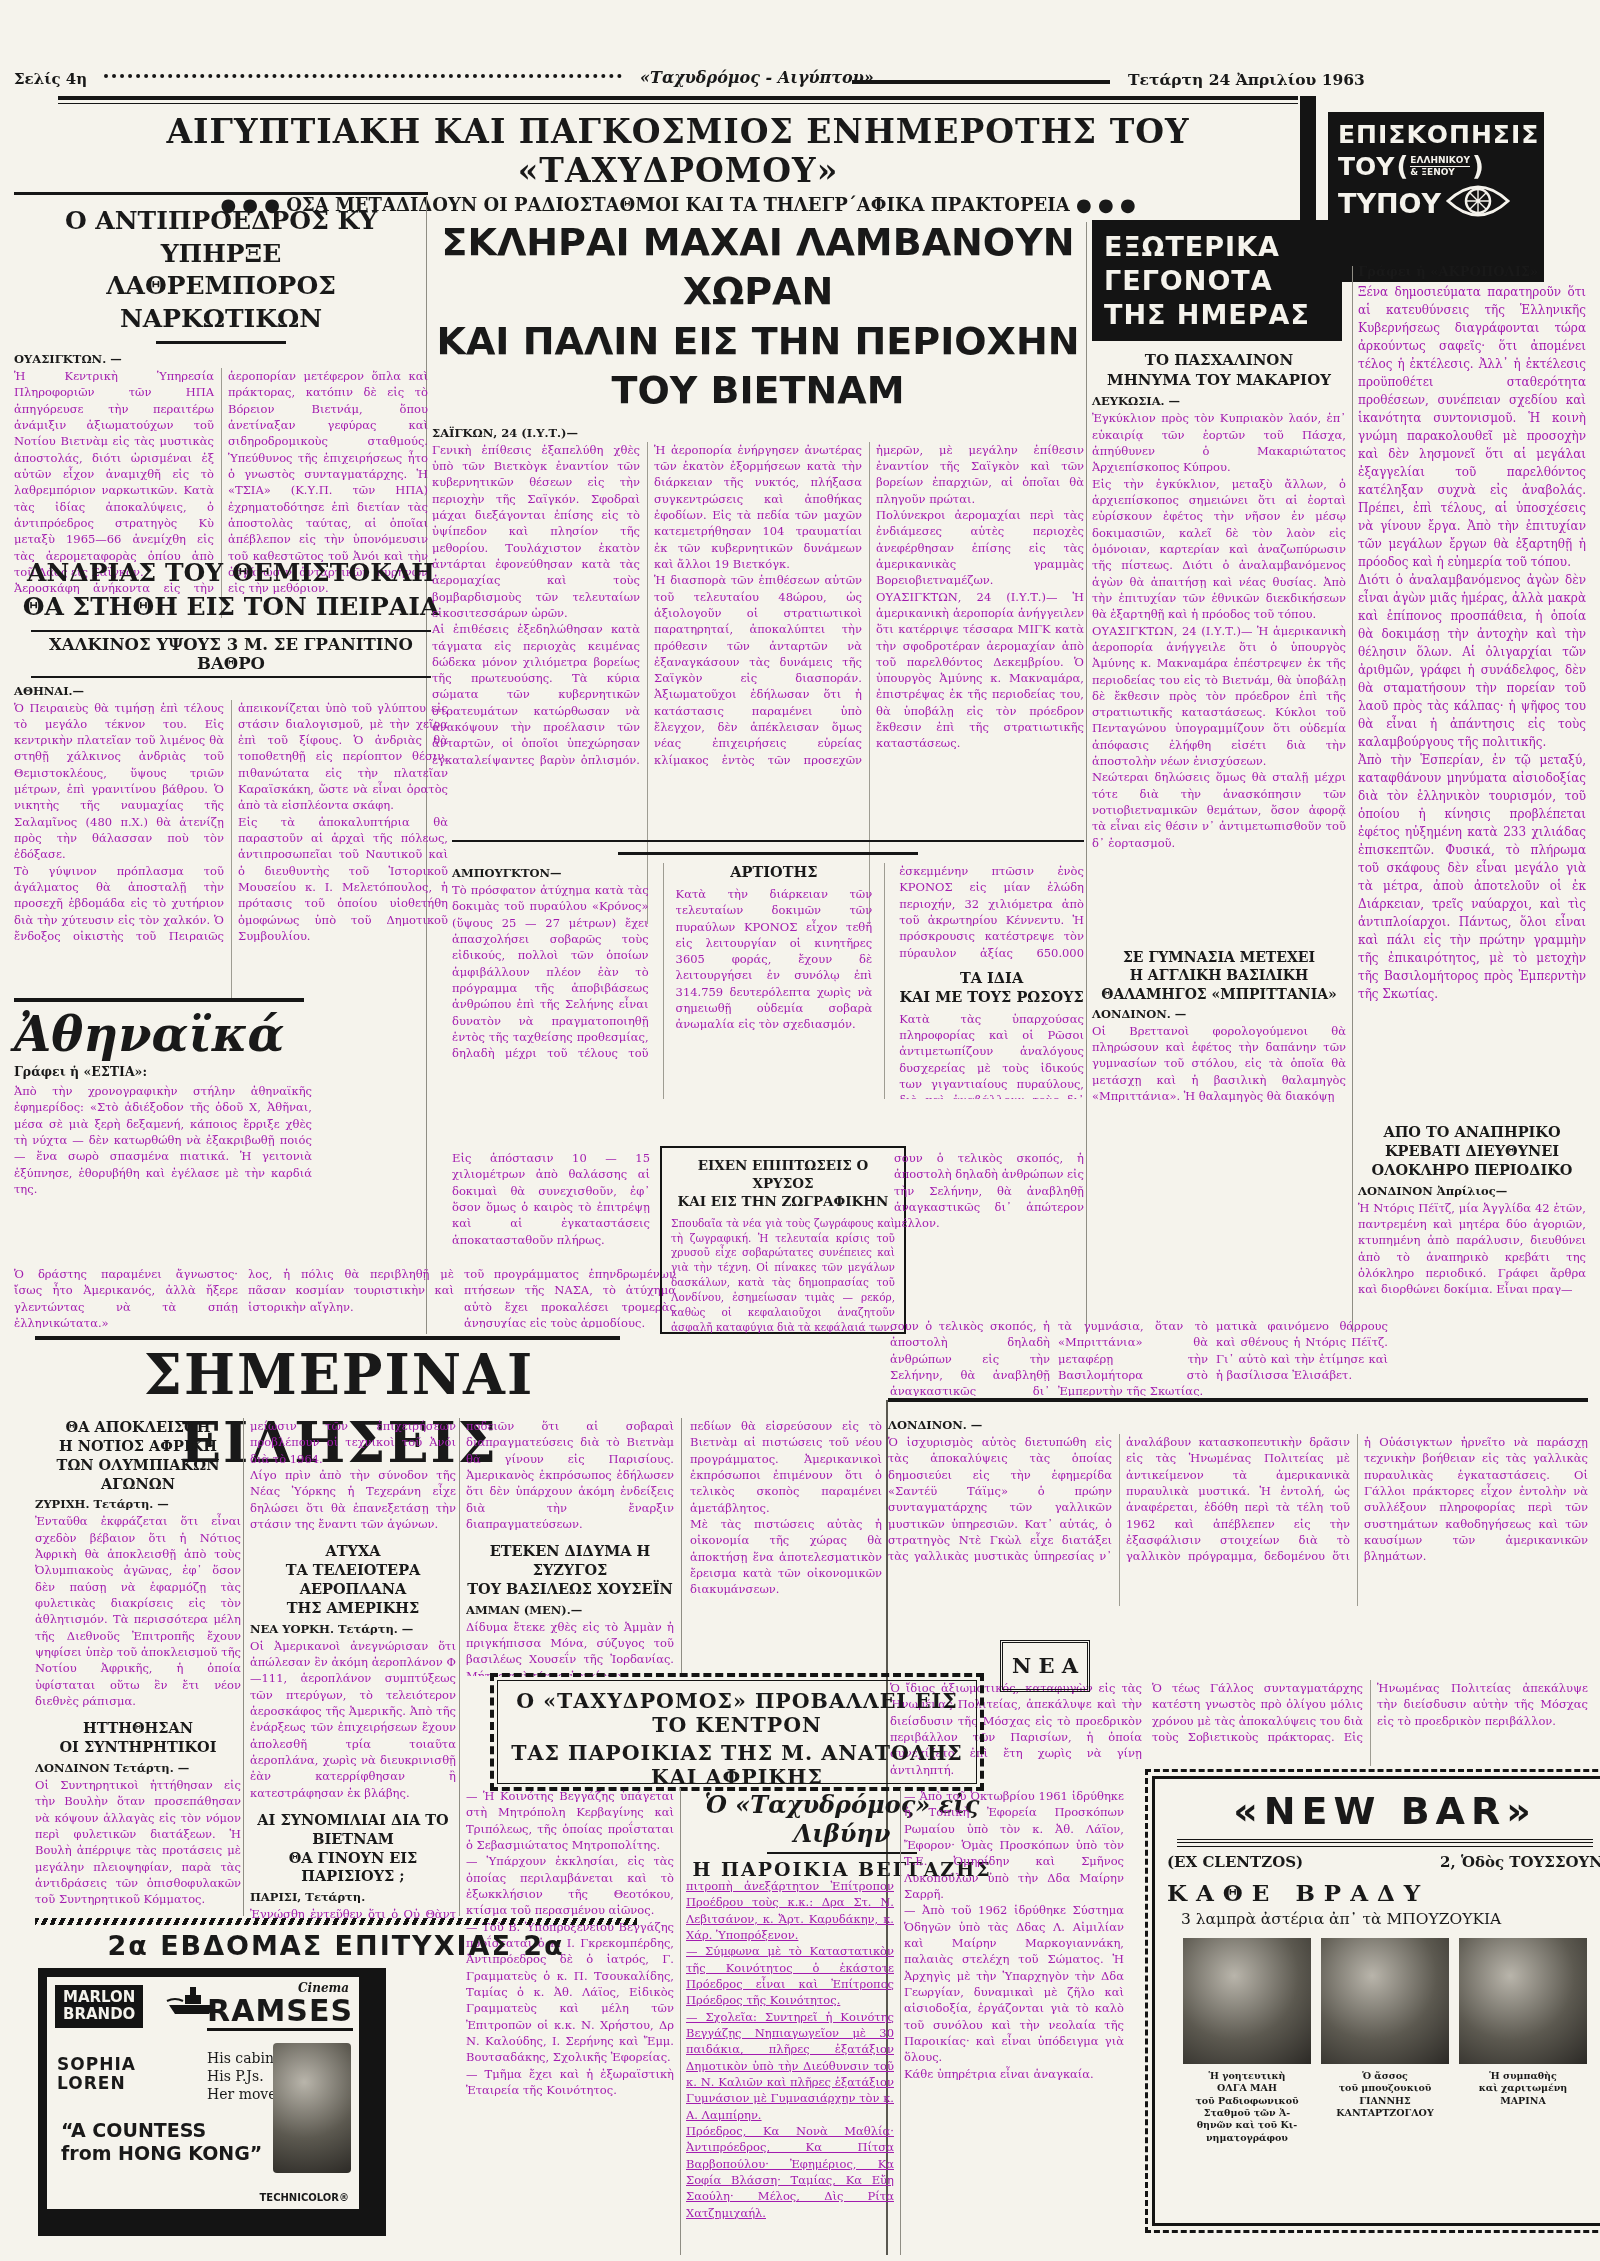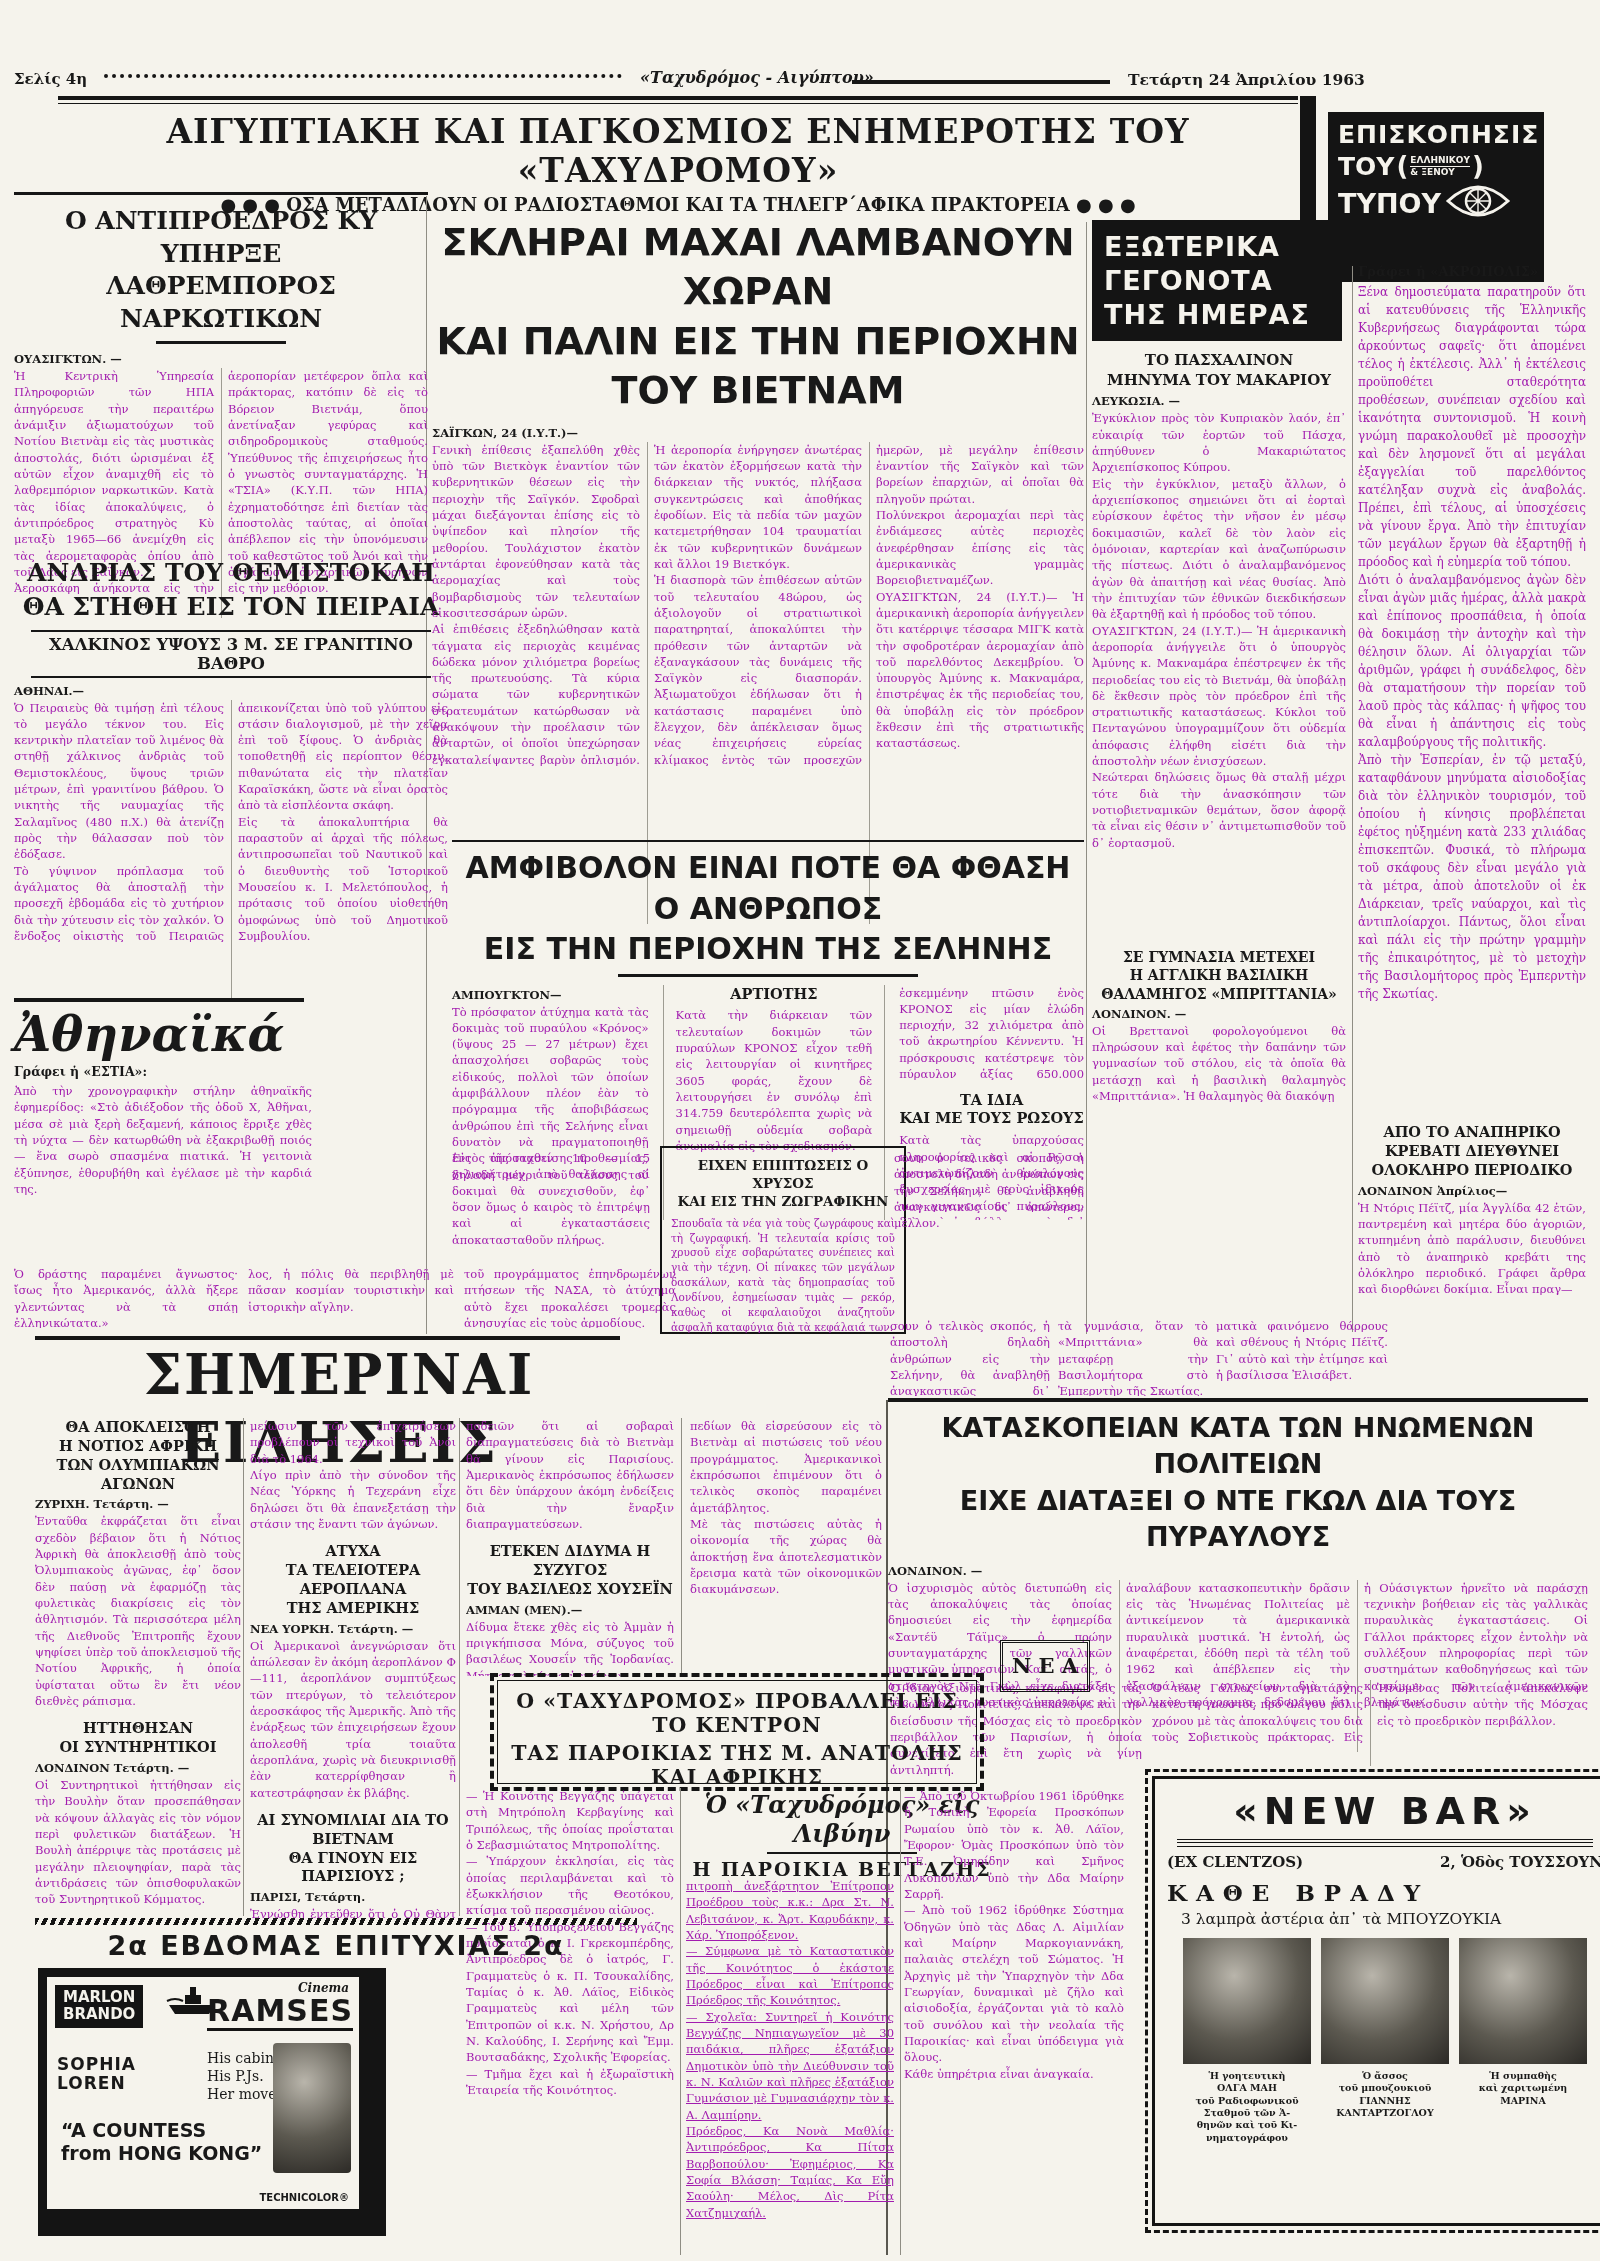--- a/index.html
+++ b/index.html
@@ -105,22 +105,20 @@
 ΚΑΙ ΠΑΛΙΝ ΕΙΣ ΤΗΝ ΠΕΡΙΟΧΗΝ ΤΟΥ ΒΙΕΤΝΑΜ</div>
     <div class="date-line" style="margin-top:10px;">ΣΑΪΓΚΩΝ, 24 (Ι.Υ.Τ.)—</div>
     <div class="bt cols3" style="height:482px;">Γενικὴ ἐπίθεσις ἐξαπελύθη χθὲς ὑπὸ τῶν Βιετκὸγκ ἐναντίον τῶν κυβερνητικῶν θέσεων εἰς τὴν περιοχὴν τῆς Σαϊγκόν. Σφοδραὶ μάχαι διεξάγονται ἐπίσης εἰς τὸ ὑψίπεδον καὶ πλησίον τῆς μεθορίου. Τουλάχιστον ἑκατὸν ἀντάρται ἐφονεύθησαν κατὰ τὰς ἀερομαχίας καὶ τοὺς βομβαρδισμοὺς τῶν τελευταίων εἰκοσιτεσσάρων ὡρῶν.
 Αἱ ἐπιθέσεις ἐξεδηλώθησαν κατὰ τάγματα εἰς περιοχὰς κειμένας δώδεκα μόνον χιλιόμετρα βορείως τῆς πρωτευούσης. Τὰ κύρια σώματα τῶν κυβερνητικῶν στρατευμάτων κατώρθωσαν νὰ ἀνακόψουν τὴν προέλασιν τῶν ἀνταρτῶν, οἱ ὁποῖοι ὑπεχώρησαν ἐγκαταλείψαντες βαρὺν ὁπλισμόν. Ἡ ἀεροπορία ἐνήργησεν ἀνωτέρας τῶν ἑκατὸν ἐξορμήσεων κατὰ τὴν διάρκειαν τῆς νυκτός, πλήξασα συγκεντρώσεις καὶ ἀποθήκας ἐφοδίων. Εἰς τὰ πεδία τῶν μαχῶν κατεμετρήθησαν 104 τραυματίαι ἐκ τῶν κυβερνητικῶν δυνάμεων καὶ ἄλλοι 19 Βιετκόγκ.
 Ἡ διασπορὰ τῶν ἐπιθέσεων αὐτῶν τοῦ τελευταίου 48ώρου, ὡς ἀξιολογοῦν οἱ στρατιωτικοὶ παρατηρηταί, ἀποκαλύπτει τὴν πρόθεσιν τῶν ἀνταρτῶν νὰ ἐξαναγκάσουν τὰς δυνάμεις τῆς Σαϊγκὸν εἰς διασποράν. Ἀξιωματοῦχοι ἐδήλωσαν ὅτι ἡ κατάστασις παραμένει ὑπὸ ἔλεγχον, δὲν ἀπέκλεισαν ὅμως νέας ἐπιχειρήσεις εὐρείας κλίμακος ἐντὸς τῶν προσεχῶν ἡμερῶν, μὲ μεγάλην ἐπίθεσιν ἐναντίον τῆς Σαϊγκὸν καὶ τῶν βορείων ἐπαρχιῶν, αἱ ὁποῖαι θὰ πληγοῦν πρώται.
 Πολύνεκροι ἀερομαχίαι περὶ τὰς ἐνδιάμεσες αὐτὲς περιοχὲς ἀνεφέρθησαν ἐπίσης εἰς τὰς ἀμερικανικὰς γραμμὰς Βορειοβιετναμέζων.
 ΟΥΑΣΙΓΚΤΩΝ, 24 (Ι.Υ.Τ.)— Ἡ ἀμερικανικὴ ἀεροπορία ἀνήγγειλεν ὅτι κατέρριψε τέσσαρα ΜΙΓΚ κατὰ τὴν σφοδροτέραν ἀερομαχίαν ἀπὸ τοῦ παρελθόντος Δεκεμβρίου. Ὁ ὑπουργὸς Ἀμύνης κ. Μακναμάρα, ἐπιστρέψας ἐκ τῆς περιοδείας του, θὰ ὑποβάλῃ εἰς τὸν πρόεδρον ἔκθεσιν ἐπὶ τῆς στρατιωτικῆς καταστάσεως.</div>
   </div>
 
   <div class="abs" style="left:452px;top:840px;width:632px;border-top:2px solid #161616;padding-top:6px;">
-    <div class="hl sans-hl" style="font-size:30px;line-height:1.35;font-weight:900;">ΑΜΦΙΒΟΛΟΝ ΕΙΝΑΙ ΠΟΤΕ ΘΑ ΦΘΑΣΗ Ο ΑΝΘΡΩΠΟΣ
-ΕΙΣ ΤΗΝ ΠΕΡΙΟΧΗΝ ΤΗΣ ΣΕΛΗΝΗΣ</div>
     <div class="rule" style="height:3px;width:300px;margin:4px auto 8px;"></div>
     <div style="display:flex;gap:14px;">
       <div style="width:200px;">
         <div class="date-line">ΑΜΠΟΥΓΚΤΟΝ—</div>
         <div class="bt" style="height:182px;">Τὸ πρόσφατον ἀτύχημα κατὰ τὰς δοκιμὰς τοῦ πυραύλου «Κρόνος» (ὕψους 25 — 27 μέτρων) ἔχει ἀπασχολήσει σοβαρῶς τοὺς εἰδικούς, πολλοὶ τῶν ὁποίων ἀμφιβάλλουν πλέον ἐὰν τὸ πρόγραμμα τῆς ἀποβιβάσεως ἀνθρώπου ἐπὶ τῆς Σελήνης εἶναι δυνατὸν νὰ πραγματοποιηθῇ ἐντὸς τῆς ταχθείσης προθεσμίας, δηλαδὴ μέχρι τοῦ τέλους τοῦ 1969.</div>
       </div>
       <div style="width:200px;border-left:1px solid #9e9c92;border-right:1px solid #9e9c92;padding:0 12px;">
         <div class="sub-head" style="margin-top:0;">ΑΡΤΙΟΤΗΣ</div>
         <div class="bt" style="height:178px;">Κατὰ τὴν διάρκειαν τῶν τελευταίων δοκιμῶν τῶν πυραύλων ΚΡΟΝΟΣ εἶχον τεθῆ εἰς λειτουργίαν οἱ κινητῆρες 3605 φοράς, ἔχουν δὲ λειτουργήσει ἐν συνόλῳ ἐπὶ 314.759 δευτερόλεπτα χωρὶς νὰ σημειωθῇ οὐδεμία σοβαρὰ ἀνωμαλία εἰς τὸν σχεδιασμόν.</div>
       </div>
@@ -218,22 +216,20 @@
 
   <div class="abs bt" style="left:690px;top:1418px;width:192px;height:256px;">πεδίων θὰ εἰσρεύσουν εἰς τὸ Βιετνὰμ αἱ πιστώσεις τοῦ νέου προγράμματος. Ἀμερικανικοὶ ἐκπρόσωποι ἐπιμένουν ὅτι ὁ τελικὸς σκοπὸς παραμένει ἀμετάβλητος.
 Μὲ τὰς πιστώσεις αὐτὰς ἡ οἰκονομία τῆς χώρας θὰ ἀποκτήσῃ ἕνα ἀποτελεσματικὸν ἔρεισμα κατὰ τῶν οἰκονομικῶν διακυμάνσεων.</div>
 
   <div class="vrule" style="left:243px;top:1418px;height:498px;"></div>
   <div class="vrule" style="left:459px;top:1418px;height:498px;"></div>
   <div class="vrule" style="left:681px;top:1418px;height:256px;"></div>
   <div class="vrule" style="left:886px;top:1400px;height:855px;background:#5a5850;width:2px;"></div>
 
   <div class="abs" style="left:888px;top:1398px;width:700px;border-top:4px solid #161616;padding-top:8px;">
-    <div class="hl sans-hl" style="font-size:27px;line-height:1.35;font-weight:900;">ΚΑΤΑΣΚΟΠΕΙΑΝ ΚΑΤΑ ΤΩΝ ΗΝΩΜΕΝΩΝ ΠΟΛΙΤΕΙΩΝ
-ΕΙΧΕ ΔΙΑΤΑΞΕΙ Ο ΝΤΕ ΓΚΩΛ ΔΙΑ ΤΟΥΣ ΠΥΡΑΥΛΟΥΣ</div>
     <div class="date-line" style="margin-top:8px;">ΛΟΝΔΙΝΟΝ. —</div>
     <div class="bt cols3" style="height:172px;">Ὁ ἰσχυρισμὸς αὐτὸς διετυπώθη εἰς τὰς ἀποκαλύψεις τὰς ὁποίας δημοσιεύει εἰς τὴν ἐφημερίδα «Σαντέϋ Τάϊμς» ὁ πρώην συνταγματάρχης τῶν γαλλικῶν μυστικῶν ὑπηρεσιῶν. Κατ᾽ αὐτάς, ὁ στρατηγὸς Ντὲ Γκὼλ εἶχε διατάξει τὰς γαλλικὰς μυστικὰς ὑπηρεσίας ν᾽ ἀναλάβουν κατασκοπευτικὴν δρᾶσιν εἰς τὰς Ἡνωμένας Πολιτείας μὲ ἀντικείμενον τὰ ἀμερικανικὰ πυραυλικὰ μυστικά. Ἡ ἐντολή, ὡς ἀναφέρεται, ἐδόθη περὶ τὰ τέλη τοῦ 1962 καὶ ἀπέβλεπεν εἰς τὴν ἐξασφάλισιν στοιχείων διὰ τὸ γαλλικὸν πρόγραμμα, δεδομένου ὅτι ἡ Οὐάσιγκτων ἠρνεῖτο νὰ παράσχῃ τεχνικὴν βοήθειαν εἰς τὰς γαλλικὰς πυραυλικὰς ἐγκαταστάσεις. Οἱ Γάλλοι πράκτορες εἶχον ἐντολὴν νὰ συλλέξουν πληροφορίας περὶ τῶν συστημάτων καθοδηγήσεως καὶ τῶν καυσίμων τῶν ἀμερικανικῶν βλημάτων.</div>
   </div>
   <div class="abs bt" style="left:890px;top:1680px;width:252px;height:102px;">Ὁ ἴδιος ἀξιωματικός, καταφυγὼν εἰς τὰς Ἡνωμένας Πολιτείας, ἀπεκάλυψε καὶ τὴν διείσδυσιν τῆς Μόσχας εἰς τὸ προεδρικὸν περιβάλλον τῶν Παρισίων, ἡ ὁποία συνεχίζετο ἐπὶ ἔτη χωρὶς νὰ γίνῃ ἀντιληπτή.</div>
   <div class="abs bt cols2" style="left:1152px;top:1680px;width:436px;height:86px;">Ὁ τέως Γάλλος συνταγματάρχης κατέστη γνωστὸς πρὸ ὀλίγου μόλις χρόνου μὲ τὰς ἀποκαλύψεις του διὰ τοὺς Σοβιετικοὺς πράκτορας. Εἰς Ἡνωμένας Πολιτείας ἀπεκάλυψε τὴν διείσδυσιν αὐτὴν τῆς Μόσχας εἰς τὸ προεδρικὸν περιβάλλον.</div>
 
   <div class="abs frame-hatch" style="left:497px;top:1680px;width:478px;height:86px;padding:8px 0;">
     <div class="hl serif-hl" style="font-size:20.5px;letter-spacing:1px;">Ο «ΤΑΧΥΔΡΟΜΟΣ» ΠΡΟΒΑΛΛΕΙ ΕΙΣ ΤΟ ΚΕΝΤΡΟΝ</div>
     <div class="hl serif-hl" style="font-size:20.5px;letter-spacing:1px;margin-top:4px;">ΤΑΣ ΠΑΡΟΙΚΙΑΣ ΤΗΣ Μ. ΑΝΑΤΟΛΗΣ ΚΑΙ ΑΦΡΙΚΗΣ</div>
   </div>

